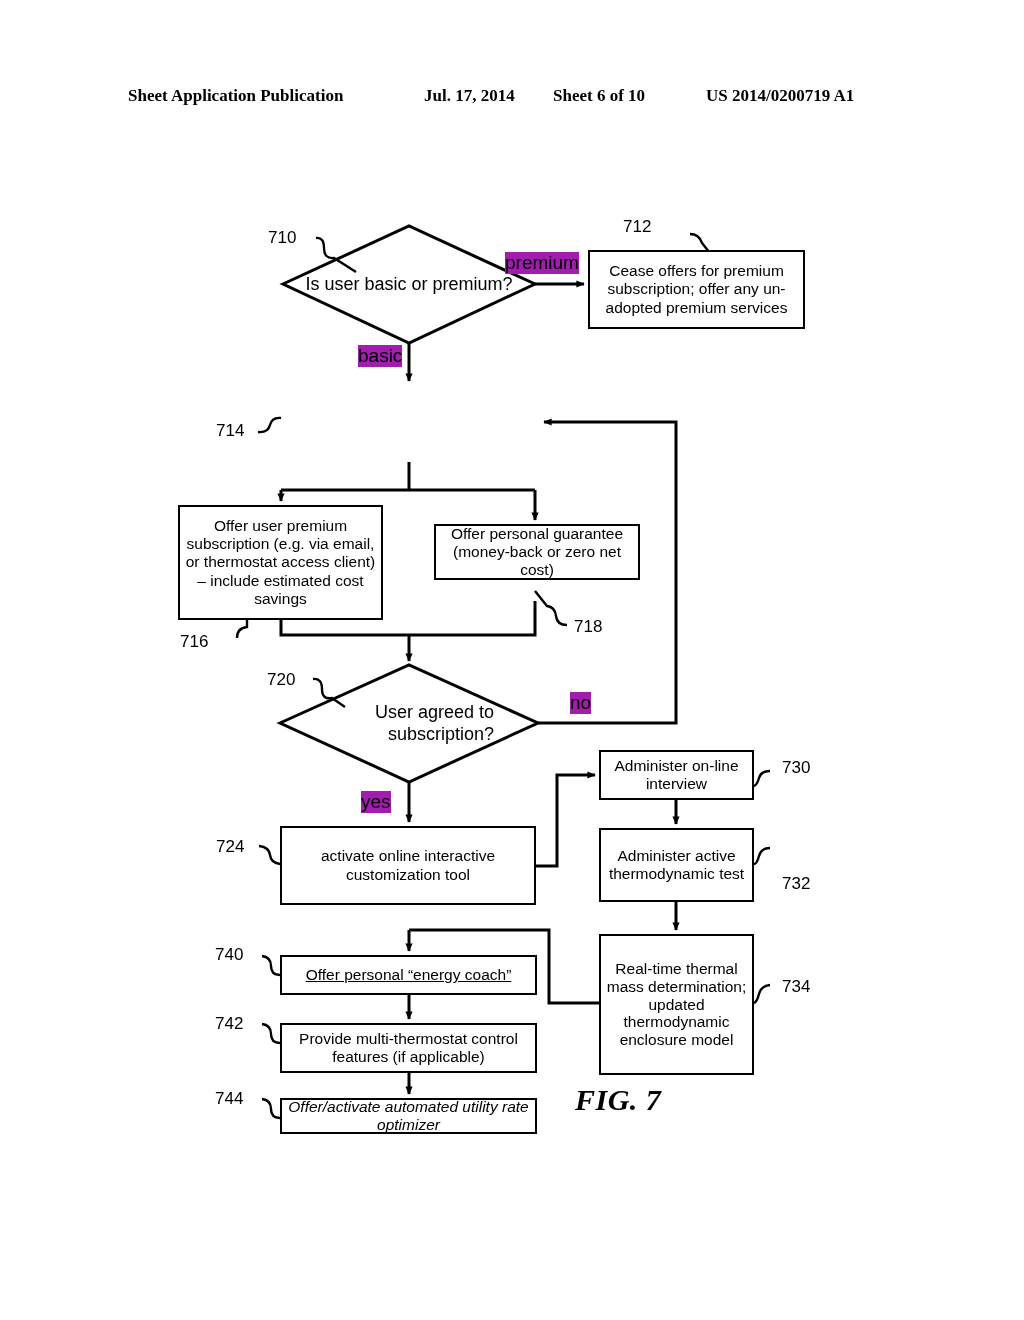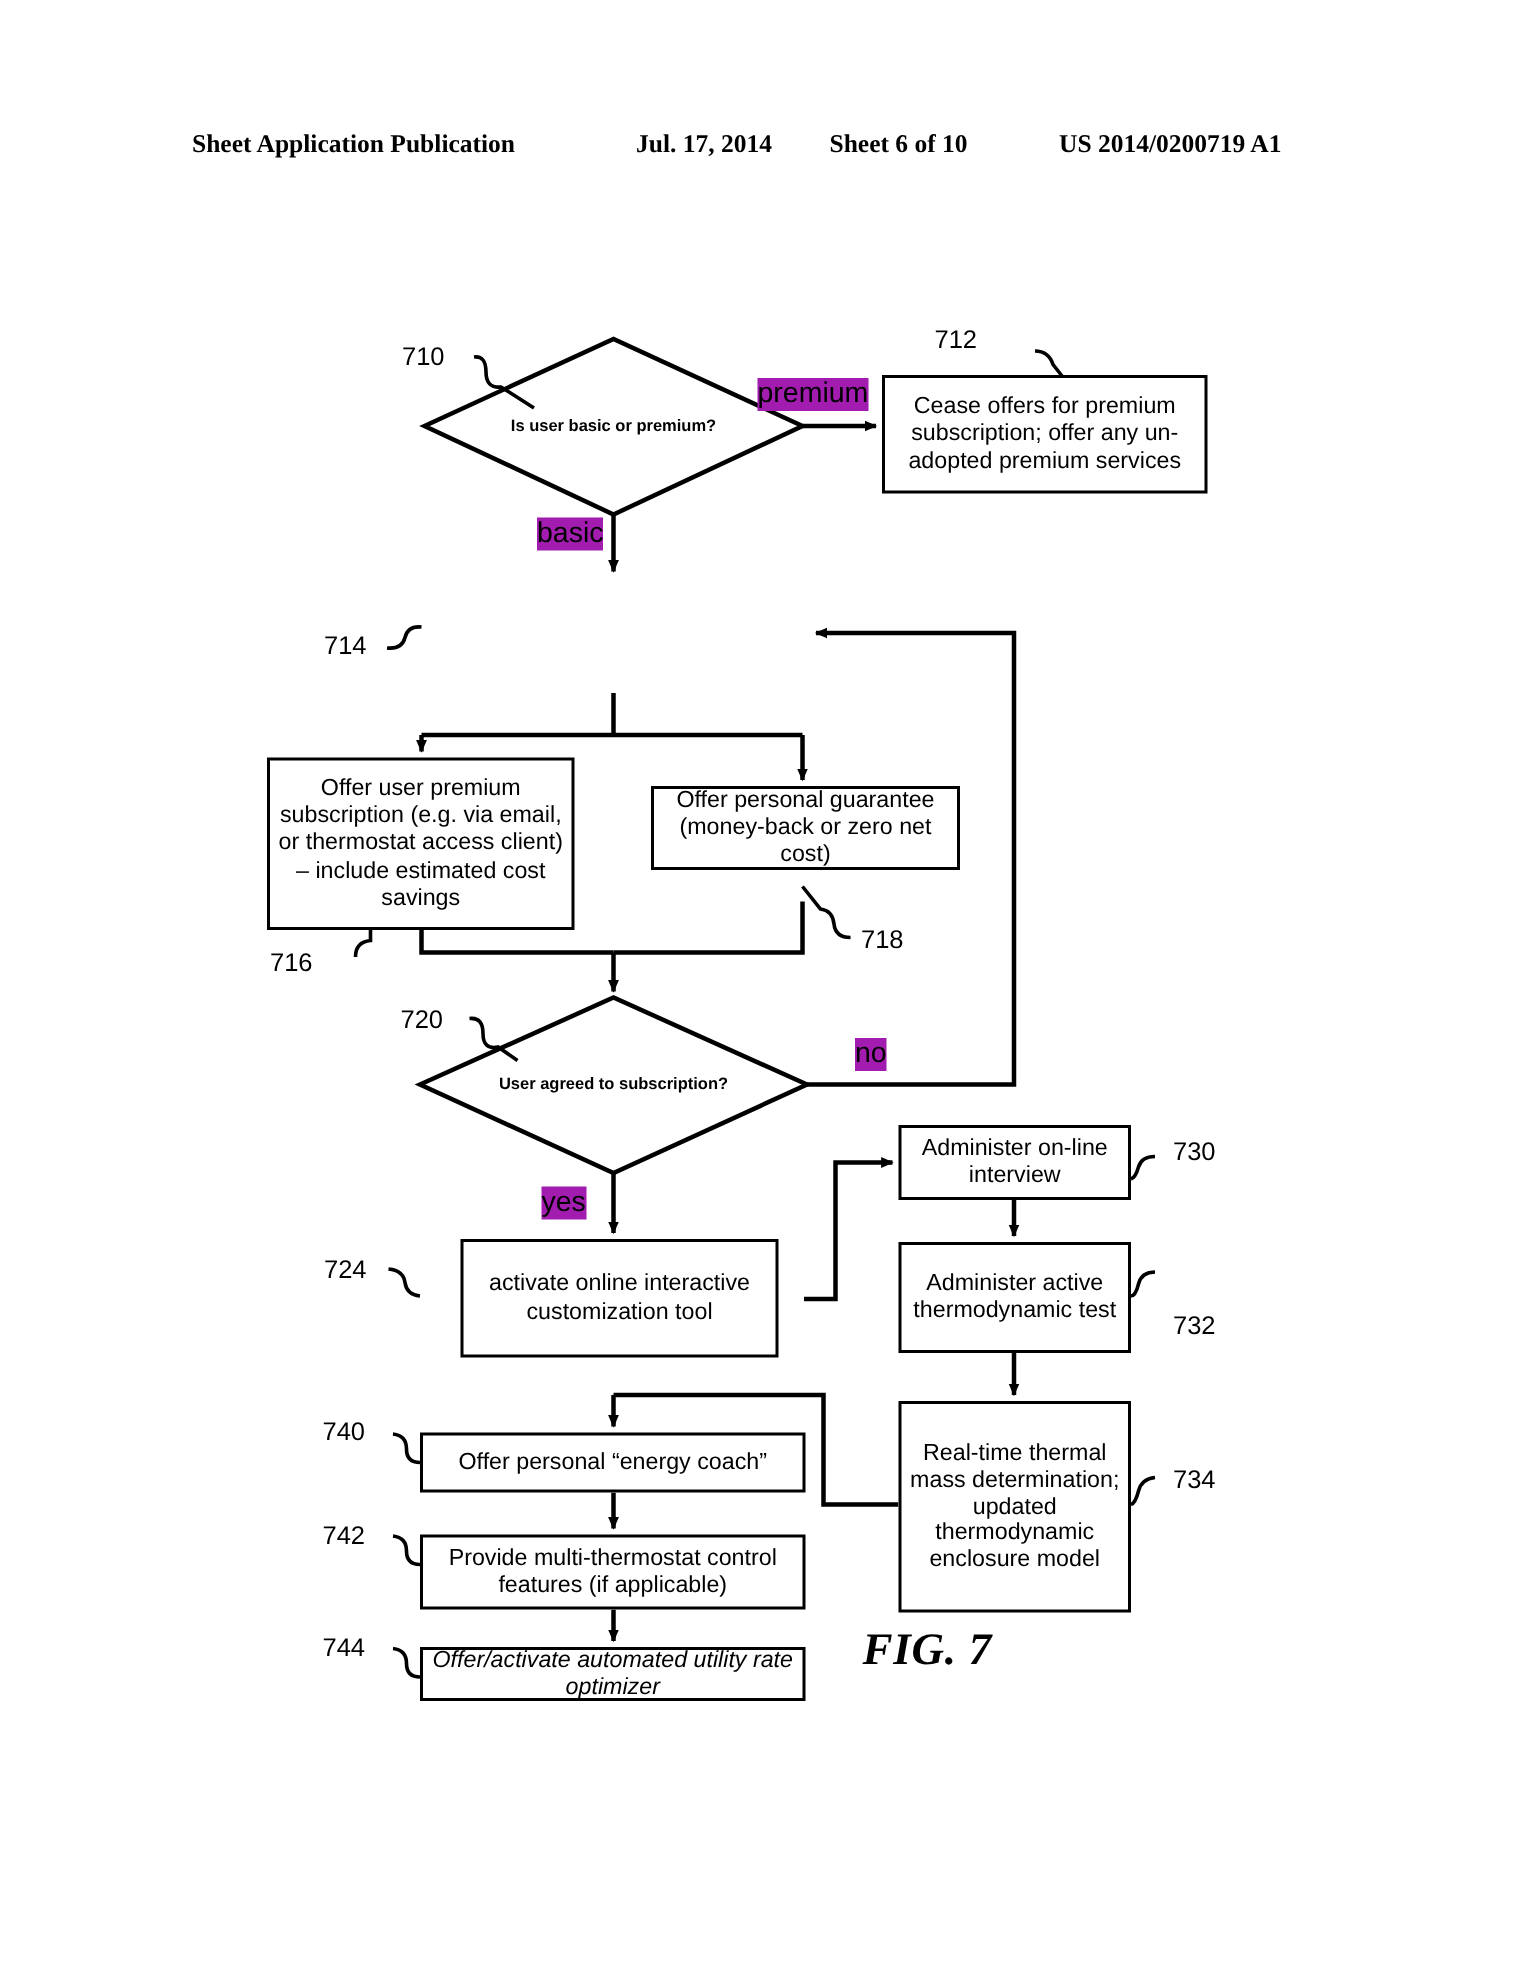--- a/index.html
+++ b/index.html
@@ -48,23 +48,22 @@
   
   .diamond {
     position:absolute;
     z-index:3;
   }
   .diamond .dlabel {
     position:absolute;
     left:0; top:0; width:100%; height:100%;
     display:flex; align-items:center; justify-content:center;
     text-align:right;
-    font-size:11px; line-height:1.2;
+    font-size:18px; line-height:1.2;
     pointer-events:none;
-    font-weight:bold;
   }
 
   
   .txt {
     position:absolute;
     font-size:19px;
     white-space:nowrap;
     z-index:4;
     background:#a21caf;
   }
@@ -190,37 +189,37 @@
 
 
     <div class="box" style="left:178px; top:505px; width:205px; height:115px;">
       <span>Offer user premium subscription (e.g. via email, or thermostat access client) – include estimated cost savings</span>
     </div>
 
     <div class="box" style="left:434px; top:524px; width:206px; height:56px;">
       <span>Offer personal guarantee (money-back or zero net cost)</span>
     </div>
 
-    <div class="box" style="left:280px; top:826px; width:212px; height:79px;margin-left:27px;">
+    <div class="box" style="left:280px; top:826px; width:256px; height:79px;">
       <span>activate online interactive customization tool</span>
     </div>
 
     <div class="box" style="left:599px; top:750px; width:155px; height:50px;">
       <span>Administer on-line interview</span>
     </div>
 
     <div class="box" style="left:599px; top:828px; width:155px; height:74px;">
       <span>Administer active thermodynamic test</span>
     </div>
 
     <div class="box tight" style="left:599px; top:934px; width:155px; height:141px;">
       <span>Real-time thermal mass determination; updated thermodynamic enclosure model</span>
     </div>
 
-    <div class="box" style="left:280px; top:955px; width:257px; height:40px;">
+    <div class="box" style="left:280px; top:955px; width:257px; height:40px;text-decoration:underline;">
       <span>Offer personal “energy coach”</span>
     </div>
 
     <div class="box" style="left:280px; top:1023px; width:257px; height:50px;">
       <span>Provide multi-thermostat control features (if applicable)</span>
     </div>
 
     <div class="box" style="left:280px; top:1098px; width:257px; height:36px;font-style:italic;">
       <span>Offer/activate automated utility rate optimizer</span>
     </div>

